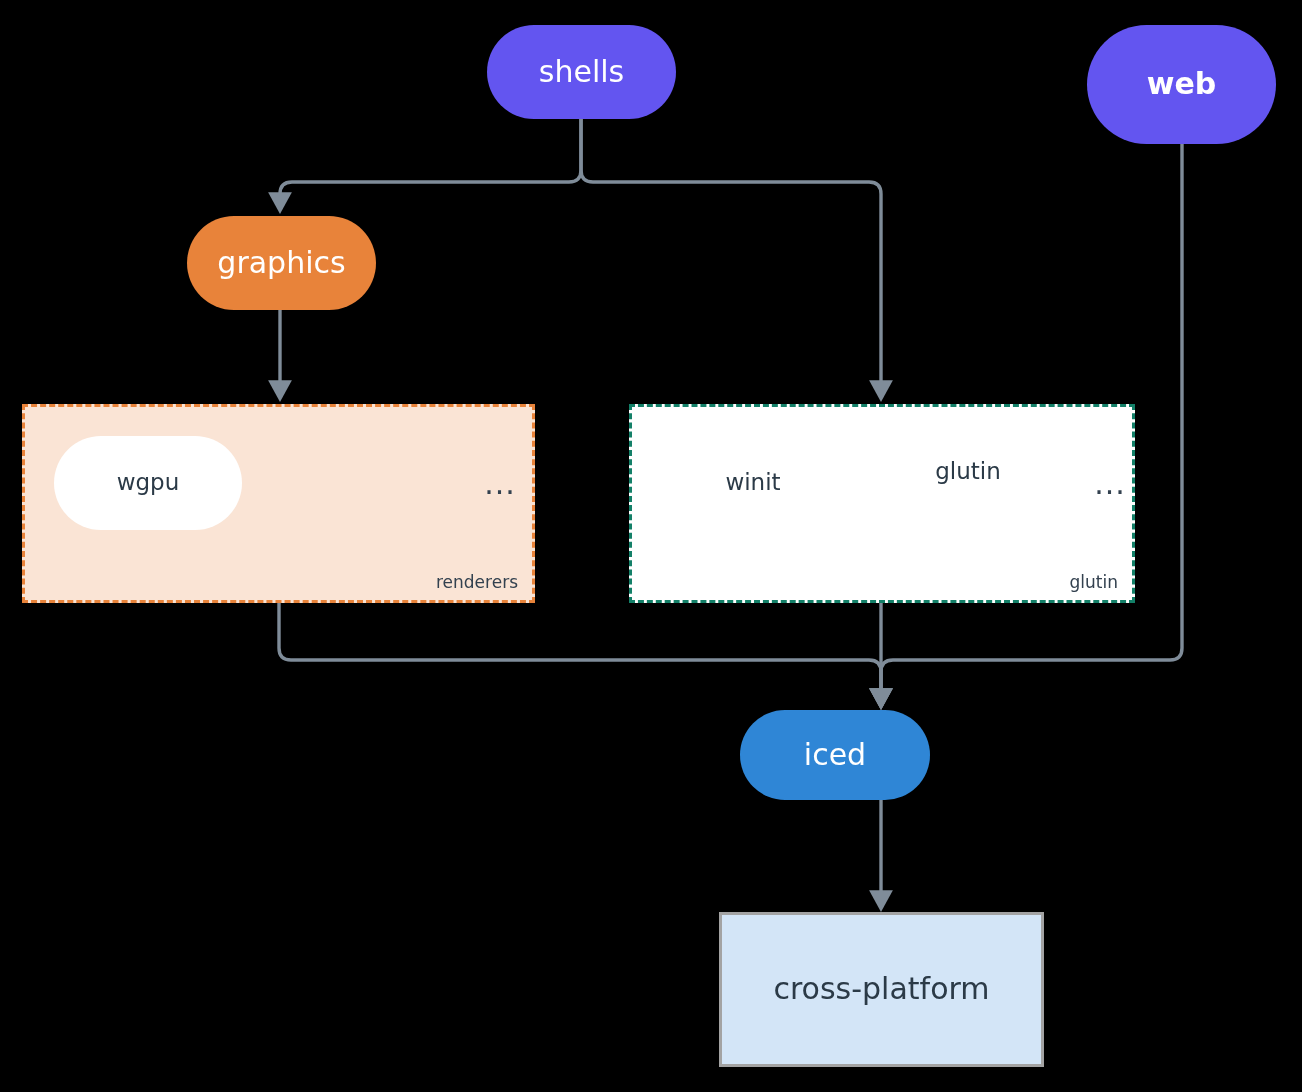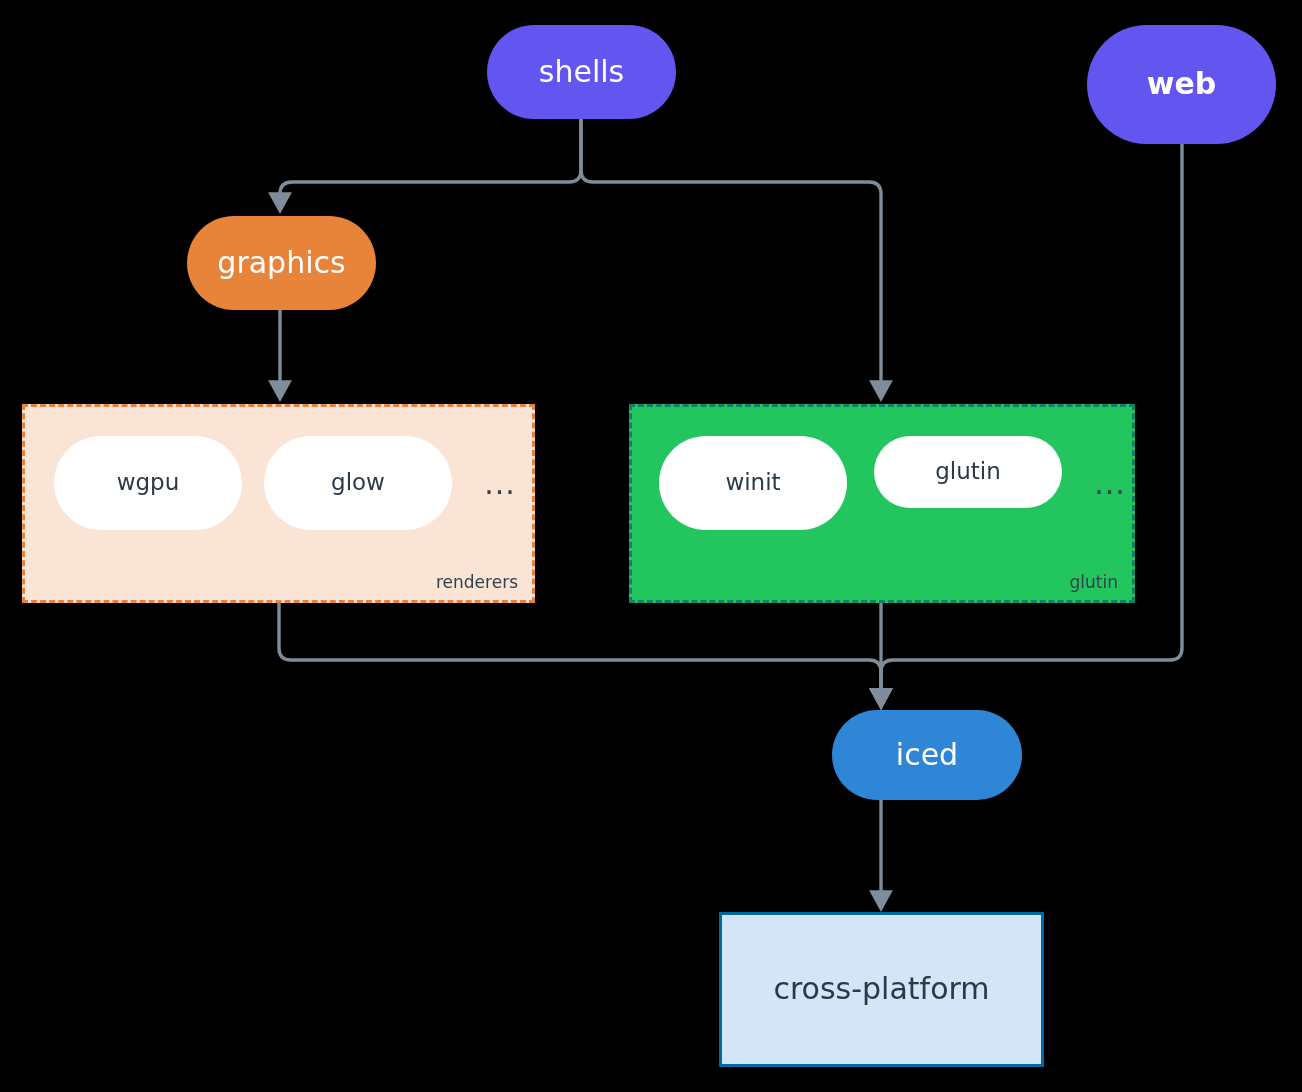--- a/index.html
+++ b/index.html
@@ -55,21 +55,21 @@
   
   .cluster {
     position: absolute;
     box-sizing: border-box;
   }
   .cluster-renderers {
     background: #fae4d5;
     border: 3px dashed #e8833a;
   }
   .cluster-shells {
-    background: #22c55e;
+    background: #ffffff;
     border: 3px dashed #138068;
   }
   .cluster-label {
     position: absolute;
     right: 14px;
     bottom: 8px;
     font-size: 17px;
     color: #33414f;
   }
   
@@ -84,21 +84,21 @@
     color: #33414f;
     font-size: 30px;
     letter-spacing: 1px;
     display: flex;
     align-items: center;
     justify-content: center;
   }
   
   .rect-app {
     background: #d3e5f7;
-    border: 3px solid #0369a1;
+    border: 3px solid #a3a3a3;
     color: #2b3a47;
     font-size: 30px;
     flex-direction: column;
   }
   .rect-app span { display: block; }
 </style>
 </head>
 <body>
 
 <div id="stage">
@@ -134,39 +134,36 @@
   </div>
 
   <div class="node pill-orange" style="left:187px; top:216px; width:189px; height:94px;">
     <span>graphics</span>
   </div>
 
   <div class="cluster cluster-renderers" style="left:22px; top:404px; width:513px; height:199px;">
     <div class="node pill-white" style="left:29px; top:29px; width:188px; height:94px;">
       <span>wgpu</span>
     </div>
-    <div class="node pill-white" style="left:239px; top:29px; width:188px; height:94px;">
-      <span>glow</span>
-    </div>
     <div class="ellipsis" style="left:452px; top:58px; width:46px; height:36px;">...</div>
     <div class="cluster-label">renderers</div>
   </div>
 
   <div class="cluster cluster-shells" style="left:629px; top:404px; width:506px; height:199px;">
     <div class="node pill-white" style="left:27px; top:29px; width:188px; height:94px;">
       <span>winit</span>
     </div>
     <div class="node pill-white" style="left:242px; top:29px; width:188px; height:72px;">
       <span>glutin</span>
     </div>
     <div class="ellipsis" style="left:455px; top:58px; width:46px; height:36px;">...</div>
     <div class="cluster-label">glutin</div>
   </div>
 
-  <div class="node pill-blue" style="left:832px; top:710px; width:190px; height:90px;">
+  <div class="node pill-blue" style="left:740px; top:710px; width:190px; height:90px;">
     <span>iced</span>
   </div>
 
   <div class="node rect-app" style="left:719px; top:912px; width:325px; height:155px;">
     <span>cross-platform</span>
   </div>
 
 </div>
 
 </body></html>

